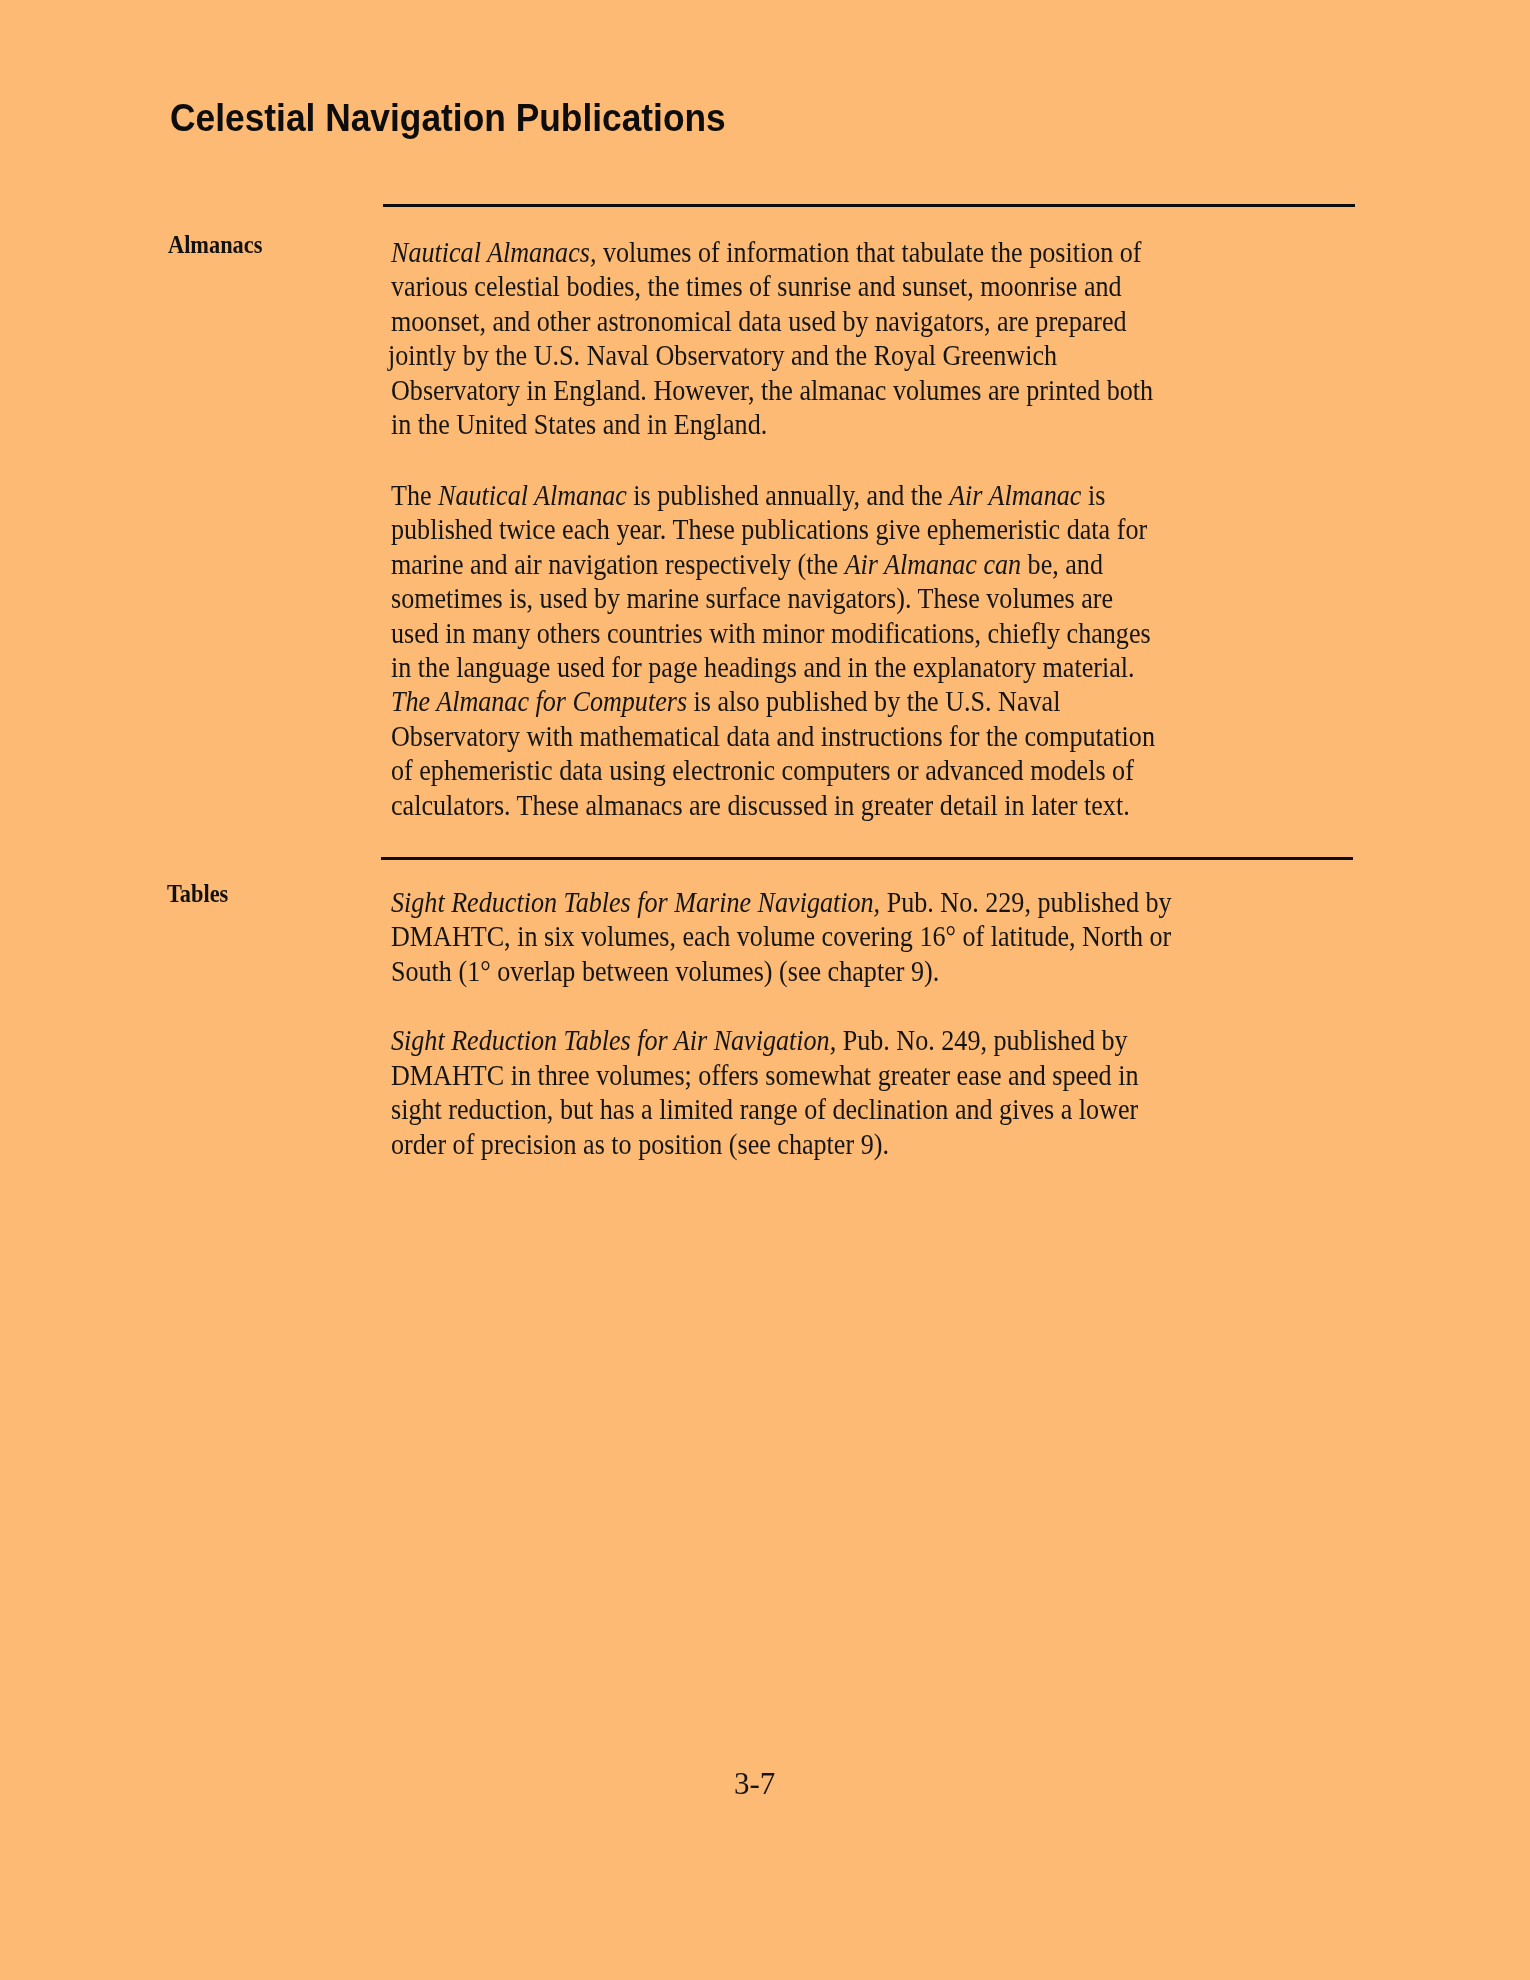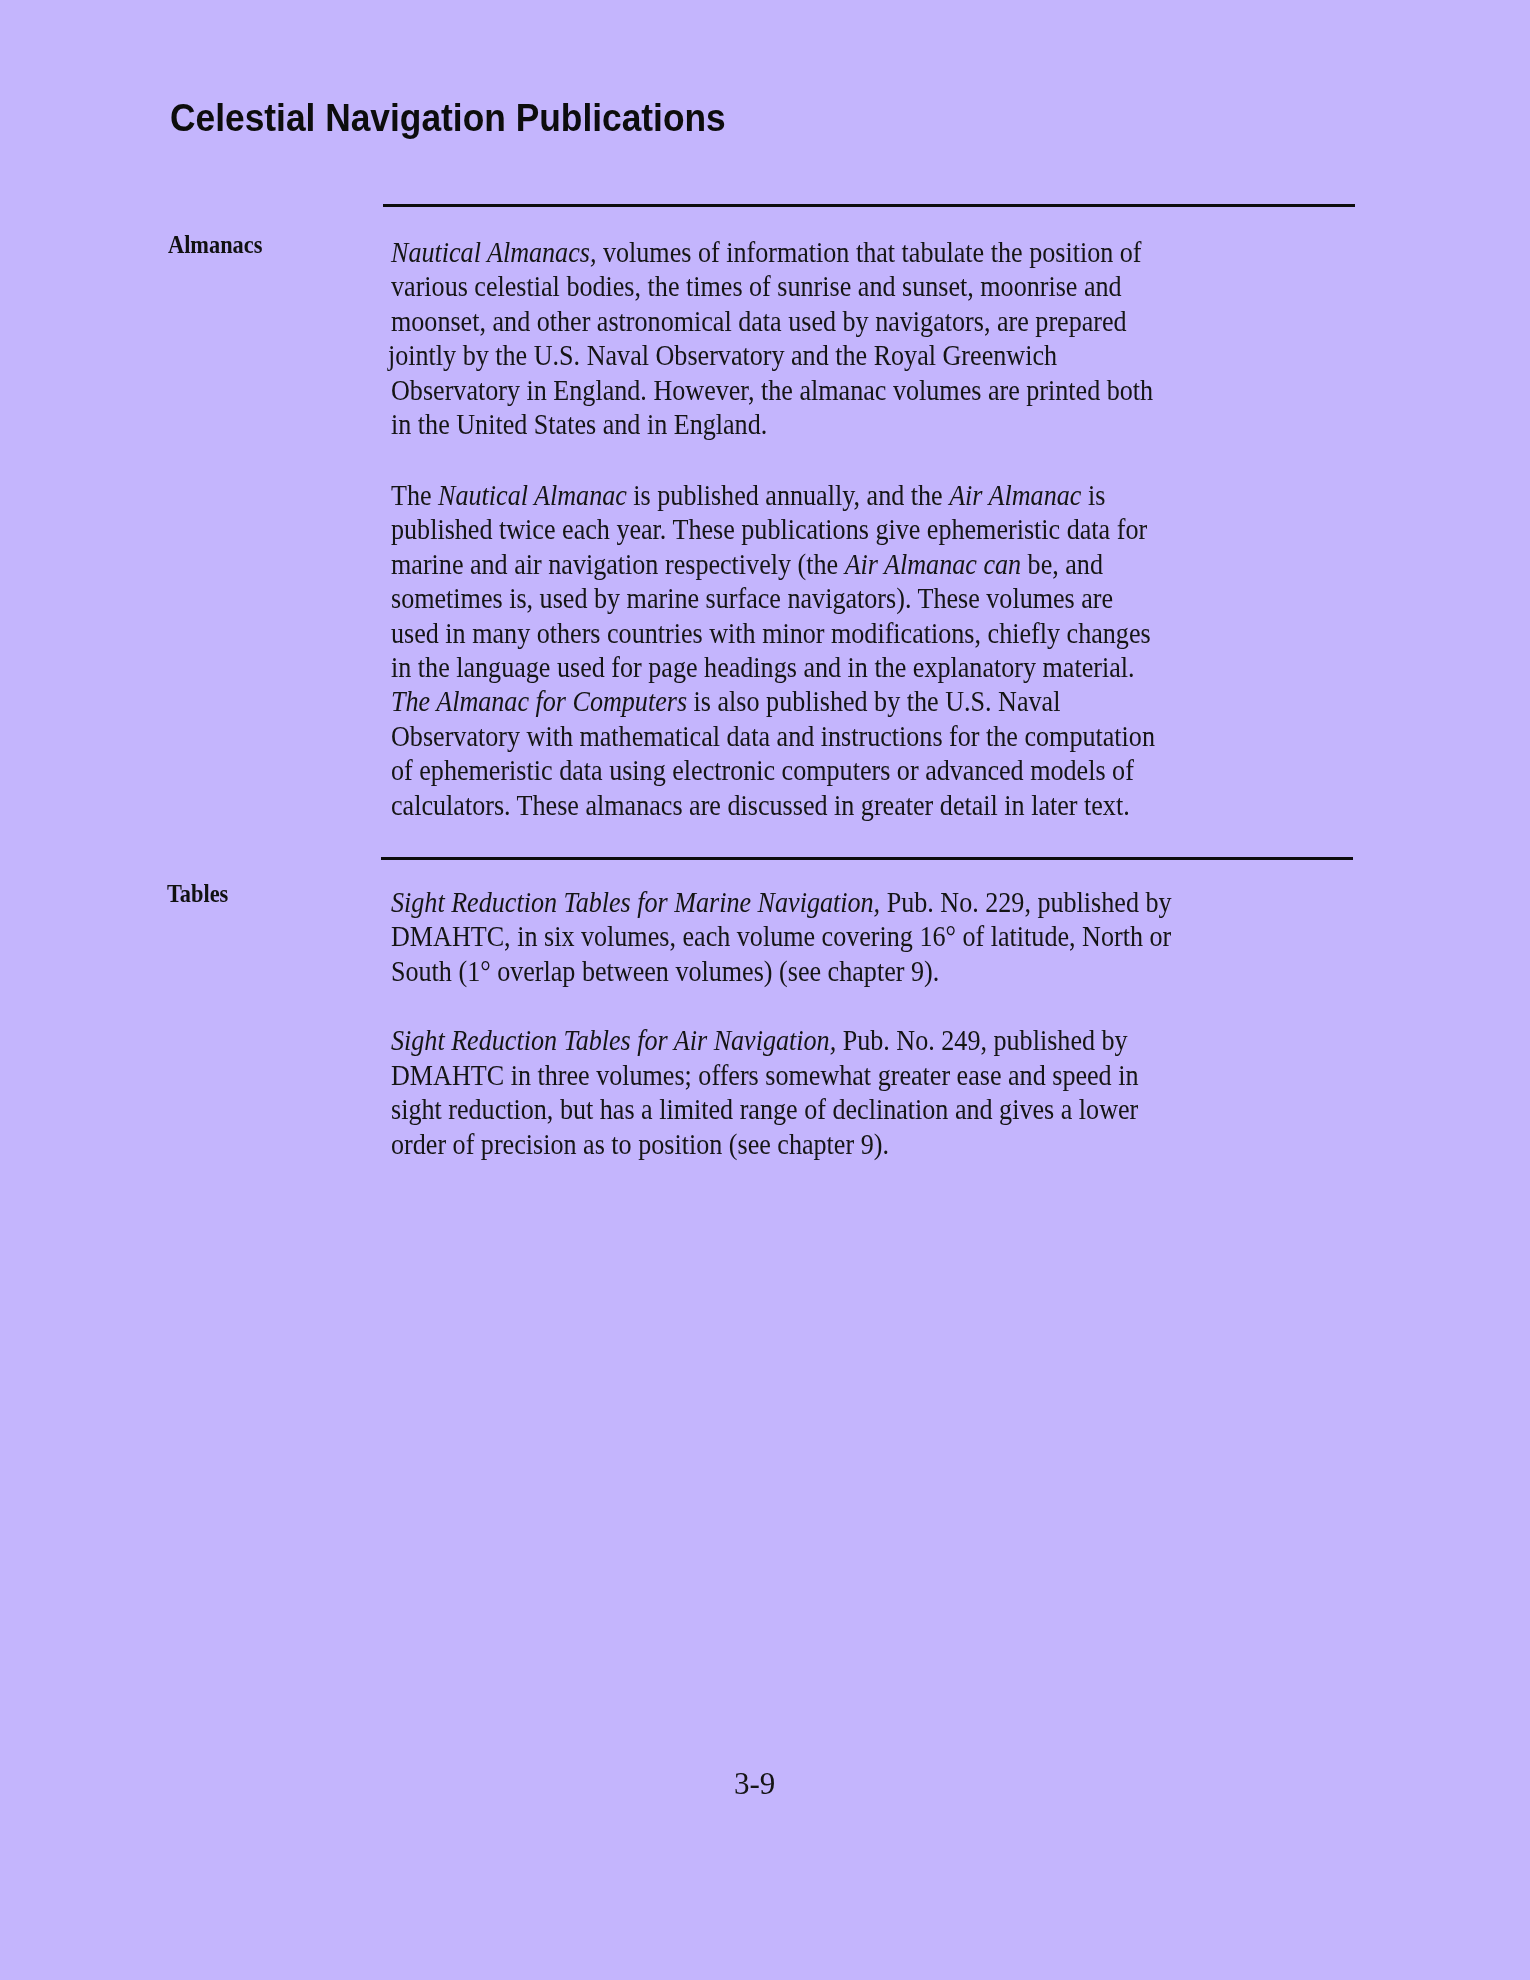--- a/index.html
+++ b/index.html
@@ -1,17 +1,17 @@
 <!DOCTYPE html>
 <html><head>
 <meta charset="utf-8">
 <style>
   html, body { margin: 0; padding: 0; background: #ffffff; }
   body { width: 1530px; height: 1980px; position: relative; overflow: hidden; color: #111111; }
-  .page { position: absolute; left: 0; top: 0; width: 1530px; height: 1980px; background: #c4b5fd; }
+  .page { position: absolute; left: 0; top: 0; width: 1530px; height: 1980px; background: #fdba74; }
   .title {
     position: absolute; left: 170px; top: 96px;
     font-family: "Liberation Sans", sans-serif; font-weight: bold;
     font-size: 38px; line-height: 44px; white-space: nowrap;
     transform-origin: left top; transform: scaleX(0.93);
     color: #0d0d0d;
   }
   .rule { position: absolute; height: 3px; background: #0d0d0d; }
   .label {
     position: absolute; font-family: "Liberation Serif", serif; font-weight: bold;
@@ -68,14 +68,14 @@
     <div class="line" style="top: 954px; transform-origin: left top; transform: scaleX(0.9);"><span>South (1° overlap between volumes) (see chapter 9).</span></div>
   </div>
 
   <div>
     <div class="line" style="top: 1023px; transform-origin: left top; transform: scaleX(0.9);"><i>Sight Reduction Tables for Air Navigation,</i><span> Pub. No. 249, published by</span></div>
     <div class="line" style="top: 1058px; transform-origin: left top; transform: scaleX(0.9);"><span>DMAHTC in three volumes; offers somewhat greater ease and speed in</span></div>
     <div class="line" style="top: 1092px; transform-origin: left top; transform: scaleX(0.9);"><span>sight reduction, but has a limited range of declination and gives a lower</span></div>
     <div class="line" style="top: 1127px; transform-origin: left top; transform: scaleX(0.9);"><span>order of precision as to position (see chapter 9).</span></div>
   </div>
 
-  <div class="pagenum">3-9</div>
+  <div class="pagenum">3-7</div>
 </div>
 
 </body></html>

